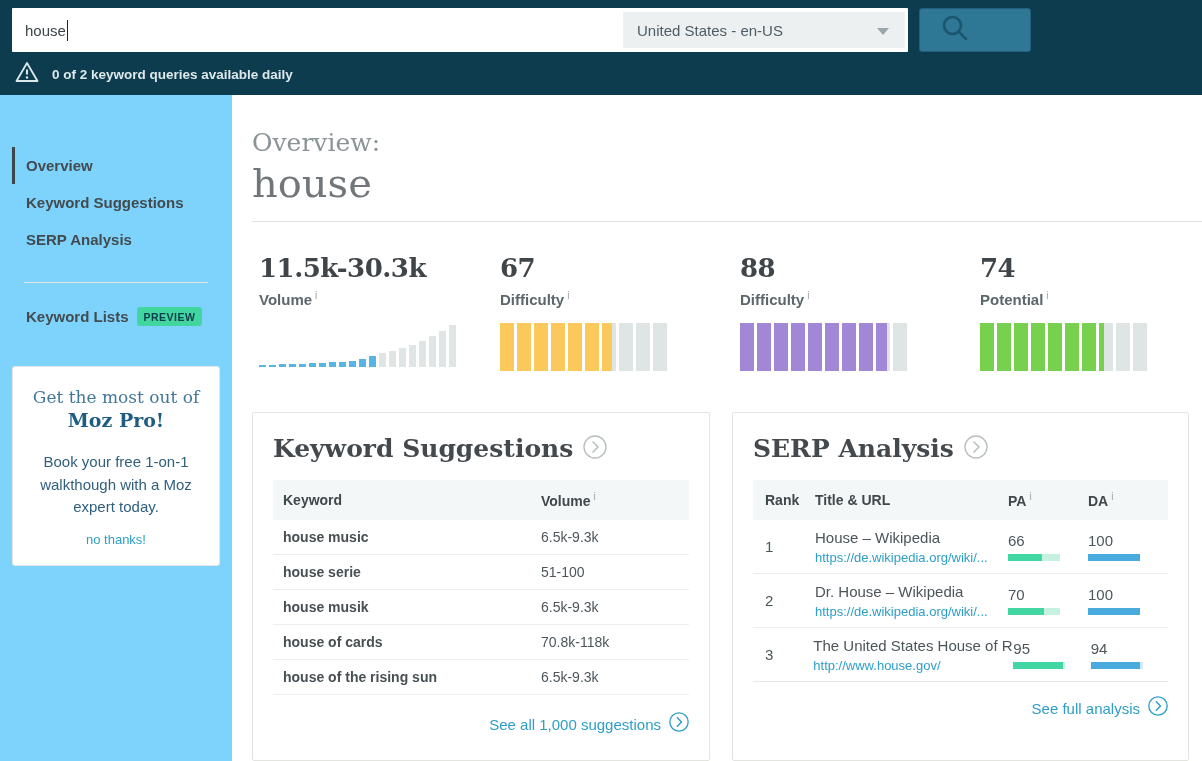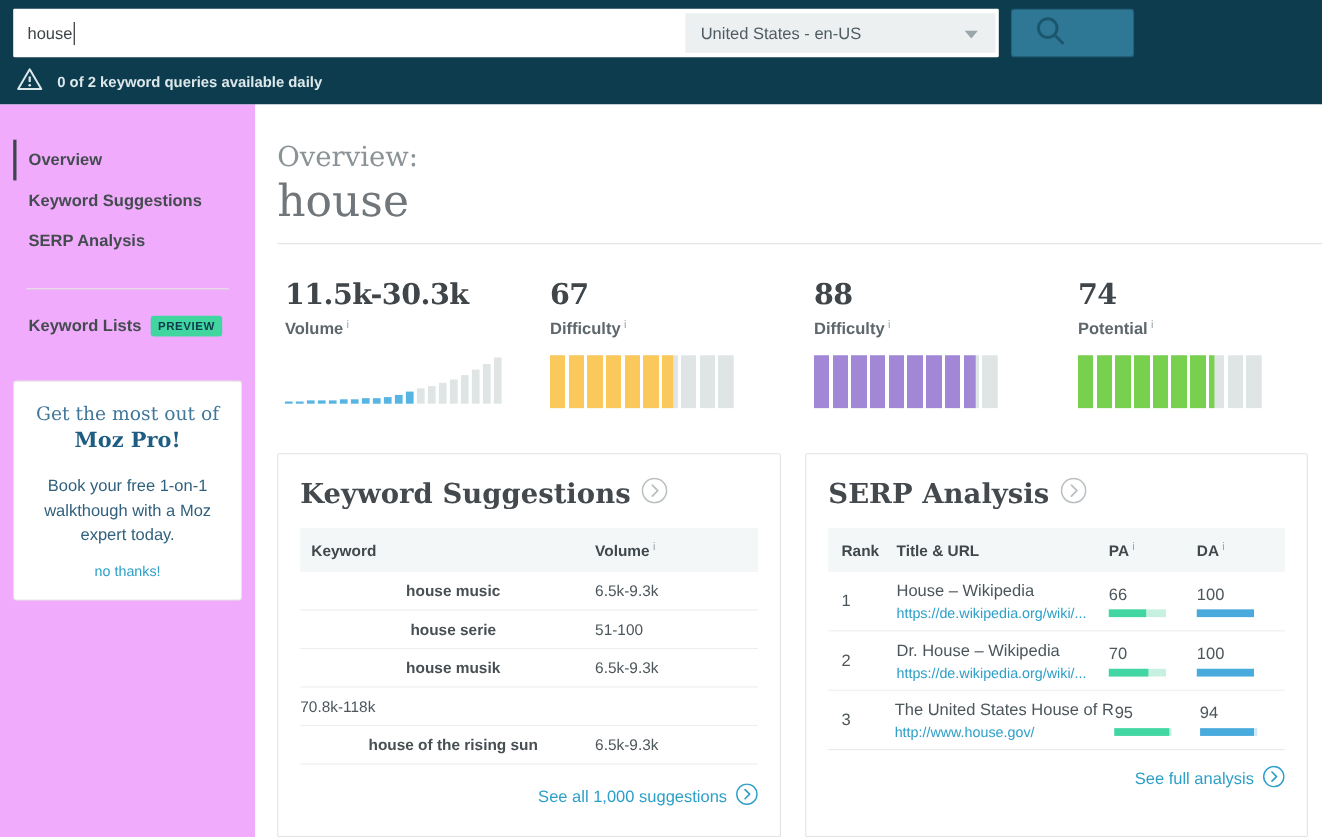--- a/index.html
+++ b/index.html
@@ -14,21 +14,21 @@
   .caret { display:inline-block; width:1px; height:21px; background:#222; margin-left:1px; }
   .locale { position:absolute; right:3px; top:4px; bottom:4px; width:282px; background:#edf0f1; display:flex; align-items:center; padding:0 14px; cursor:pointer; }
   .locale-label { font-size:15px; color:#4e5c63; }
   .locale-caret { position:absolute; right:16px; top:16px; width:0; height:0; border-left:6px solid transparent; border-right:6px solid transparent; border-top:7px solid #9aa6aa; }
   .search-button { width:112px; height:44px; margin-left:11px; background:#2e7795; border:1px solid #235f7a; border-radius:3px; display:flex; align-items:center; padding-left:20px; cursor:pointer; }
   .quota-row { display:flex; align-items:center; margin-top:9px; padding-left:3px; }
   .quota-text { font-size:13.5px; font-weight:bold; color:#dde8eb; margin-left:13px; }
 
   
   .layout { display:flex; height:666px; }
-  .sidebar { width:232px; flex:none; background:#f0abfc; padding-top:32px; }
+  .sidebar { width:232px; flex:none; background:#7dd3fc; padding-top:52px; }
   .main { flex:1; padding:33px 12px 0 20px; background:#fff; }
 
   
   .nav-item { font-size:15px; font-weight:bold; color:#434b4f; margin-left:12px; border-left:3px solid transparent; padding:10px 0 10px 11px; cursor:pointer; }
   .nav-item.active { border-left-color:#3e464b; }
   .sidebar-divider { border-top:1px solid #e5e5e1; margin:24px 24px 0 24px; }
   .keyword-lists { display:flex; align-items:center; margin:24px 0 0 26px; cursor:pointer; }
   .kw-lists-label { font-size:15px; font-weight:bold; color:#434b4f;text-align:center; }
   .preview-badge { margin-left:8px; background:#41d6a0; color:#0c3b4c; font-size:10.5px; font-weight:bold; letter-spacing:.5px; padding:4px 7px 3px; border-radius:3px; }
   .promo { margin:40px 12px 0 12px; background:#fff; border:1px solid #e7e7e3; border-radius:3px; text-align:center; padding:20px 14px 18px; }
@@ -61,21 +61,21 @@
   .cards { display:flex; margin-top:41px; }
   .card { width:458px; height:349px; background:#fff; border:1px solid #e3e3df; border-radius:2px; padding:21px 20px 0; }
   .card + .card { margin-left:22px; width:457px; }
   .card-title-row { display:flex; align-items:center; }
   .card-title { font-family:"DejaVu Serif", serif; font-size:25px; font-weight:bold; color:#44494e; }
   .chev-circle { margin-left:10px; flex:none; }
   .table-head { background:#f3f7f7; display:flex; align-items:center; height:40px; margin-top:17px; font-size:14px; font-weight:bold; color:#40484c; }
   .ks-row { display:flex; align-items:center; height:35px; border-bottom:1px solid #ebefef; font-size:14px; }
   .col-kw { flex:1; padding-left:10px; }
   .col-vol { width:148px; }
-  .ks-keyword { font-weight:bold; color:#474f53;text-align:center; }
+  .ks-keyword { font-weight:bold; color:#474f53; }
   .ks-volume { color:#4c565b; }
   .serp-head .col-rank, .col-rank { width:62px; padding-left:12px; }
   .col-title { flex:1; }
   .col-pa, .col-da { width:80px; }
   .serp-row { display:flex; align-items:center; height:54px; border-bottom:1px solid #ebefef; }
   .serp-row:last-of-type { border-bottom-color:#e4e8e8; }
   .rank-num { font-size:15px; color:#4c565b; }
   .serp-title { font-size:15px; color:#4b555a; white-space:nowrap; overflow:hidden; max-width:200px; }
   .serp-url { font-size:13px; color:#2d9fc8; margin-top:4px; display:block; text-decoration:none; white-space:nowrap; overflow:hidden; max-width:200px; cursor:pointer; }
   .score-val { font-size:15px; color:#4c565b; }
@@ -223,20 +223,21 @@
               </div>
               <div class="ks-row">
                 <span class="col-kw ks-keyword">house serie</span>
                 <span class="col-vol ks-volume">51-100</span>
               </div>
               <div class="ks-row">
                 <span class="col-kw ks-keyword">house musik</span>
                 <span class="col-vol ks-volume">6.5k-9.3k</span>
               </div>
               <div class="ks-row">
+                <span class="col-kw ks-keyword">house of cards</span>
                 <span class="col-vol ks-volume">70.8k-118k</span>
               </div>
               <div class="ks-row">
                 <span class="col-kw ks-keyword">house of the rising sun</span>
                 <span class="col-vol ks-volume">6.5k-9.3k</span>
               </div>
             </div>
           <div class="card-footer">
             <span class="footer-link">See all 1,000 suggestions</span>
             <span>

